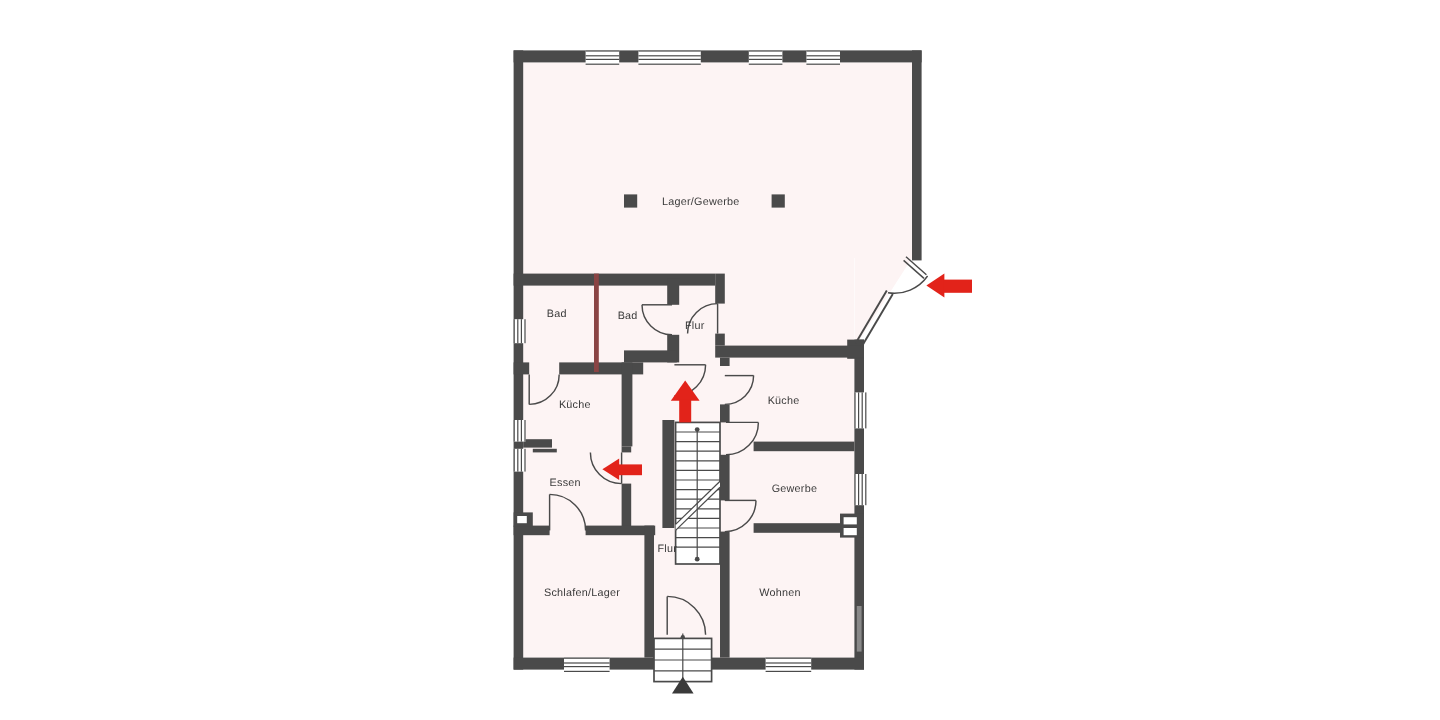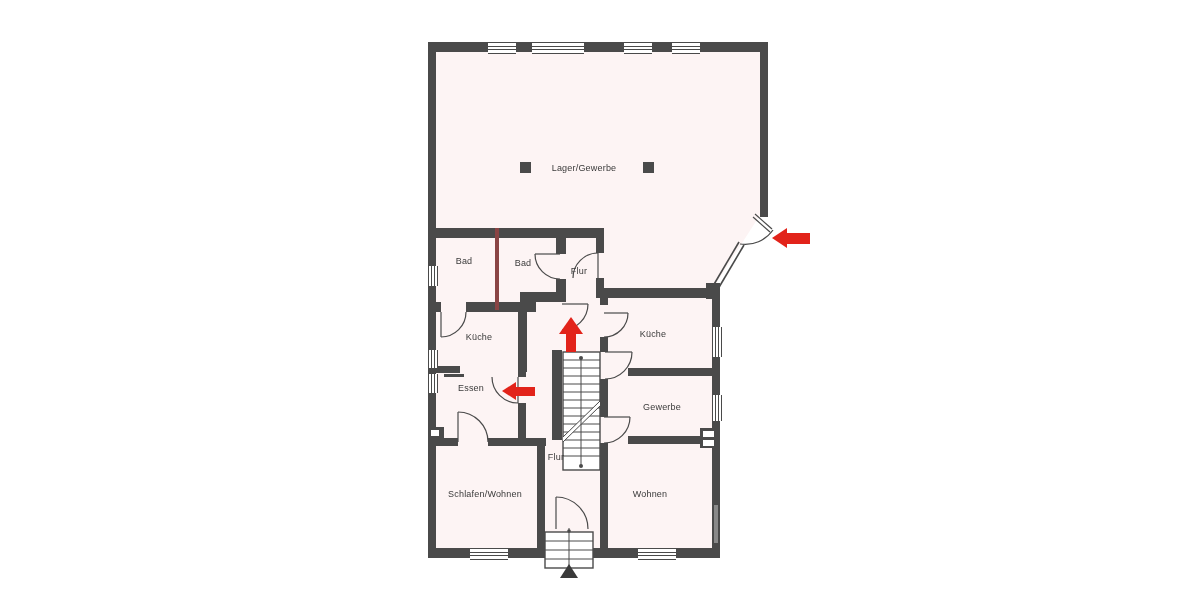--- a/index.html
+++ b/index.html
@@ -222,19 +222,19 @@
   </div>
 
   <div class="watermark" style="left:714px;top:505px;"></div>
 
   <div class="room-label" style="left:584px;top:168px;">Lager/Gewerbe</div>
   <div class="room-label" style="left:464px;top:261px;">Bad</div>
   <div class="room-label" style="left:523px;top:263px;">Bad</div>
   <div class="room-label" style="left:579px;top:271px;">Flur</div>
   <div class="room-label" style="left:479px;top:337px;">Küche</div>
   <div class="room-label" style="left:653px;top:334px;">Küche</div>
-  <div class="room-label" style="left:471px;top:388px;">Essen</div>
+  <div class="room-label" style="left:471px;top:402px;">Essen</div>
   <div class="room-label" style="left:662px;top:407px;">Gewerbe</div>
   <div class="room-label" style="left:556px;top:457px;">Flur</div>
-  <div class="room-label" style="left:485px;top:494px;">Schlafen/Wohnen</div>
+  <div class="room-label" style="left:485px;top:494px;">Schlafen/Lager</div>
   <div class="room-label" style="left:650px;top:494px;text-align:right;">Wohnen</div>
 
 </div>
 
 </body></html>

